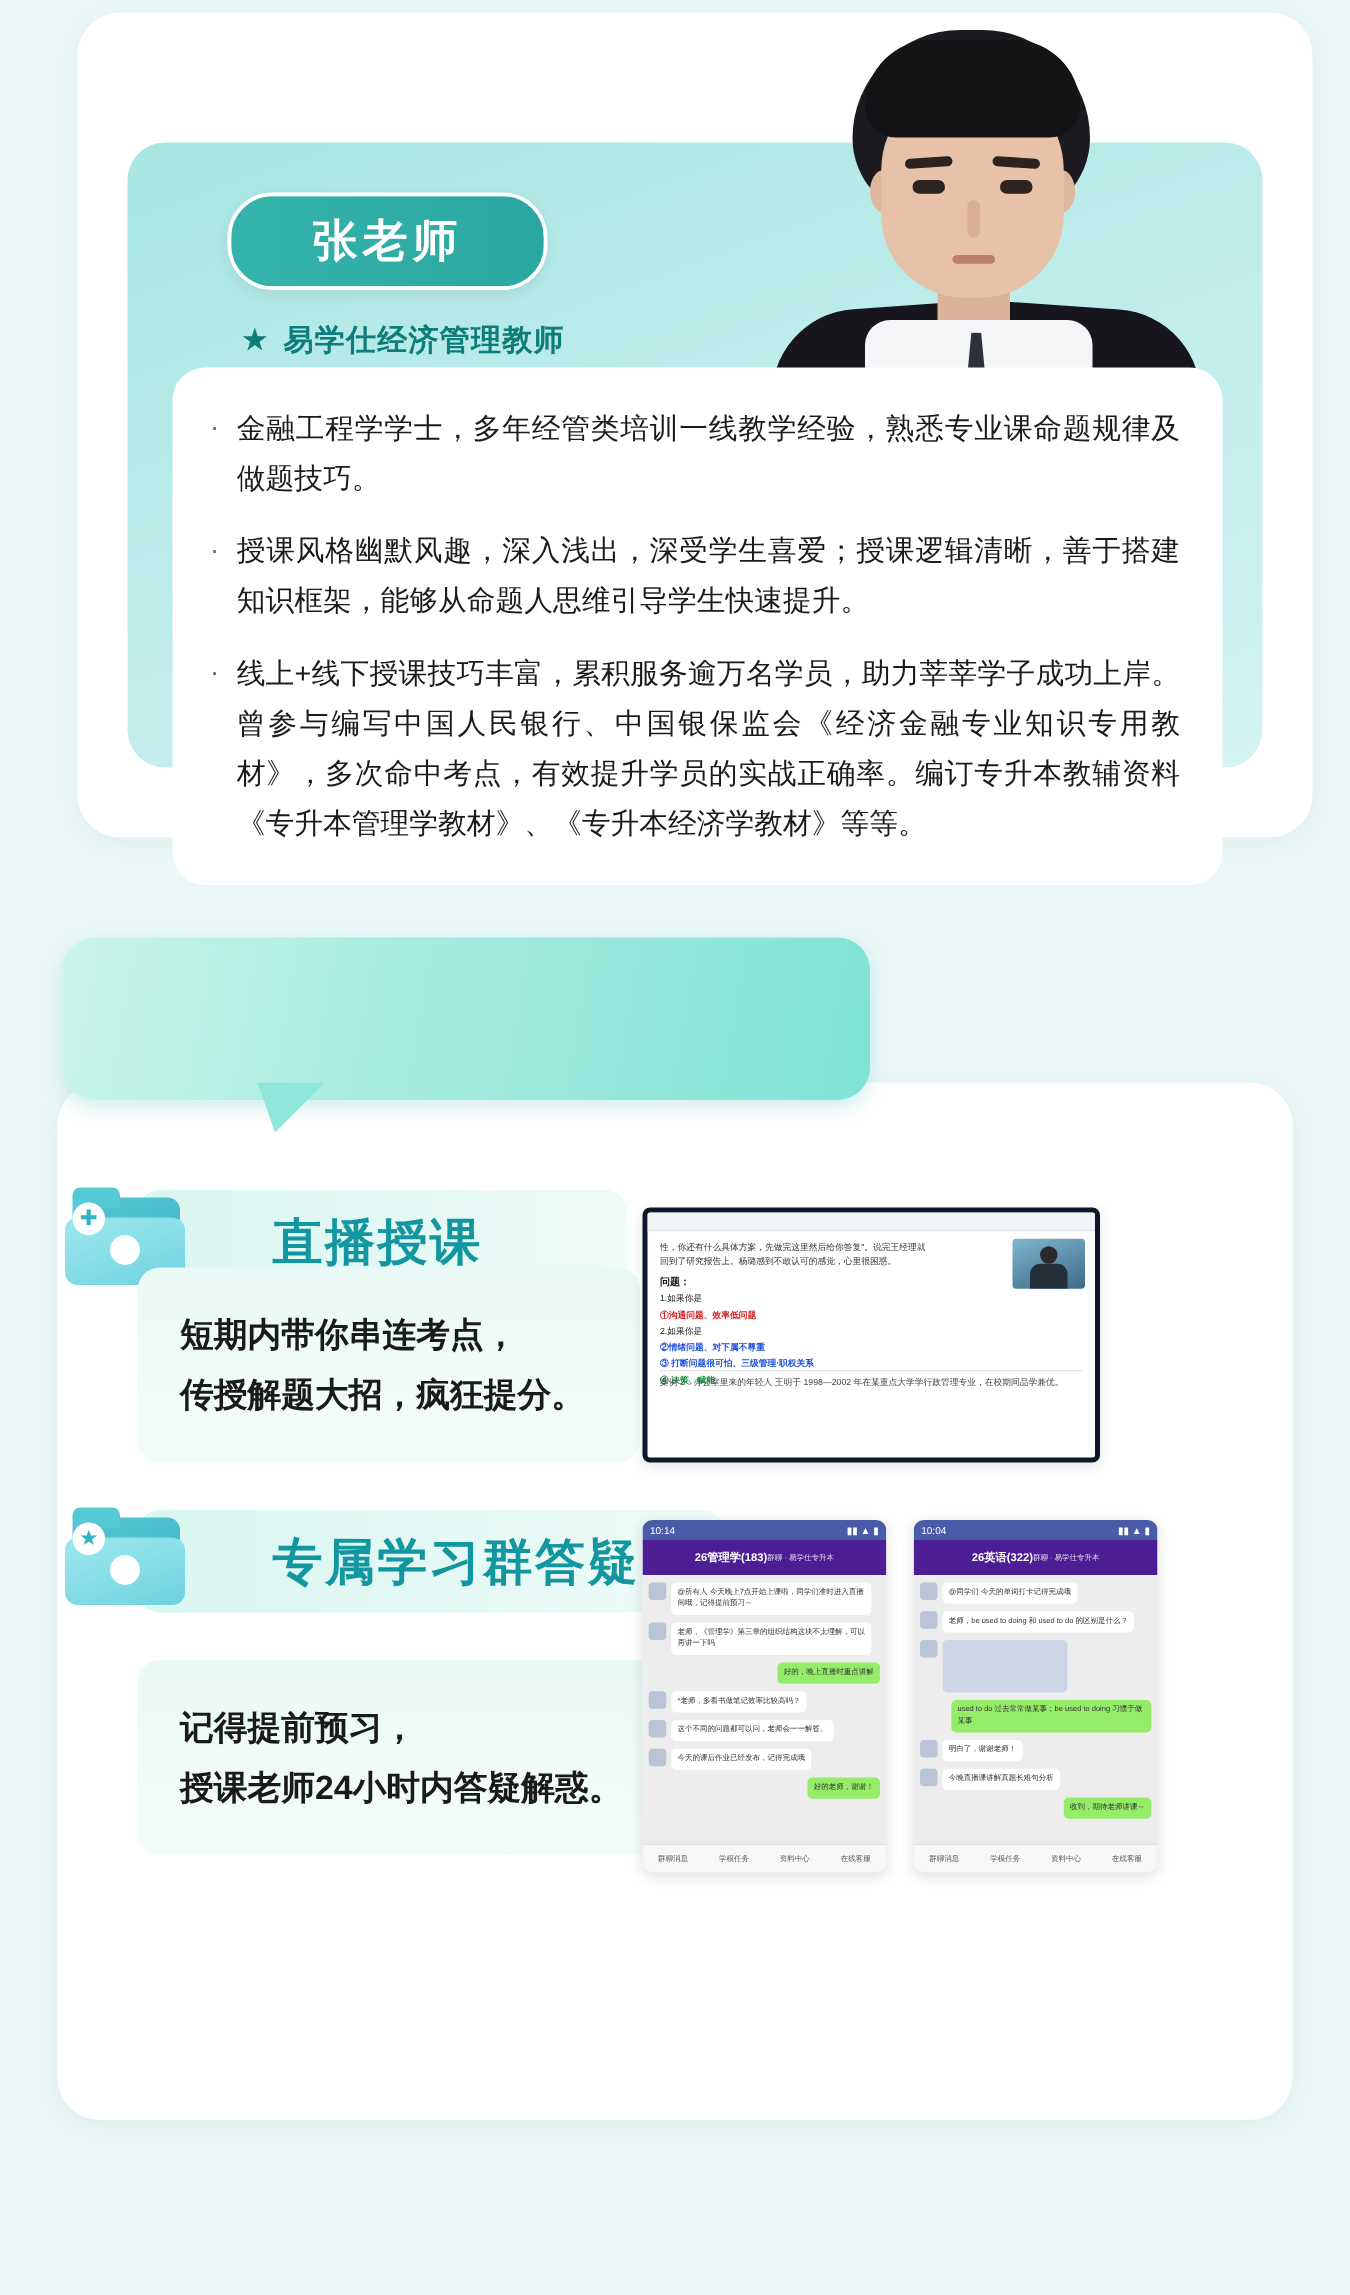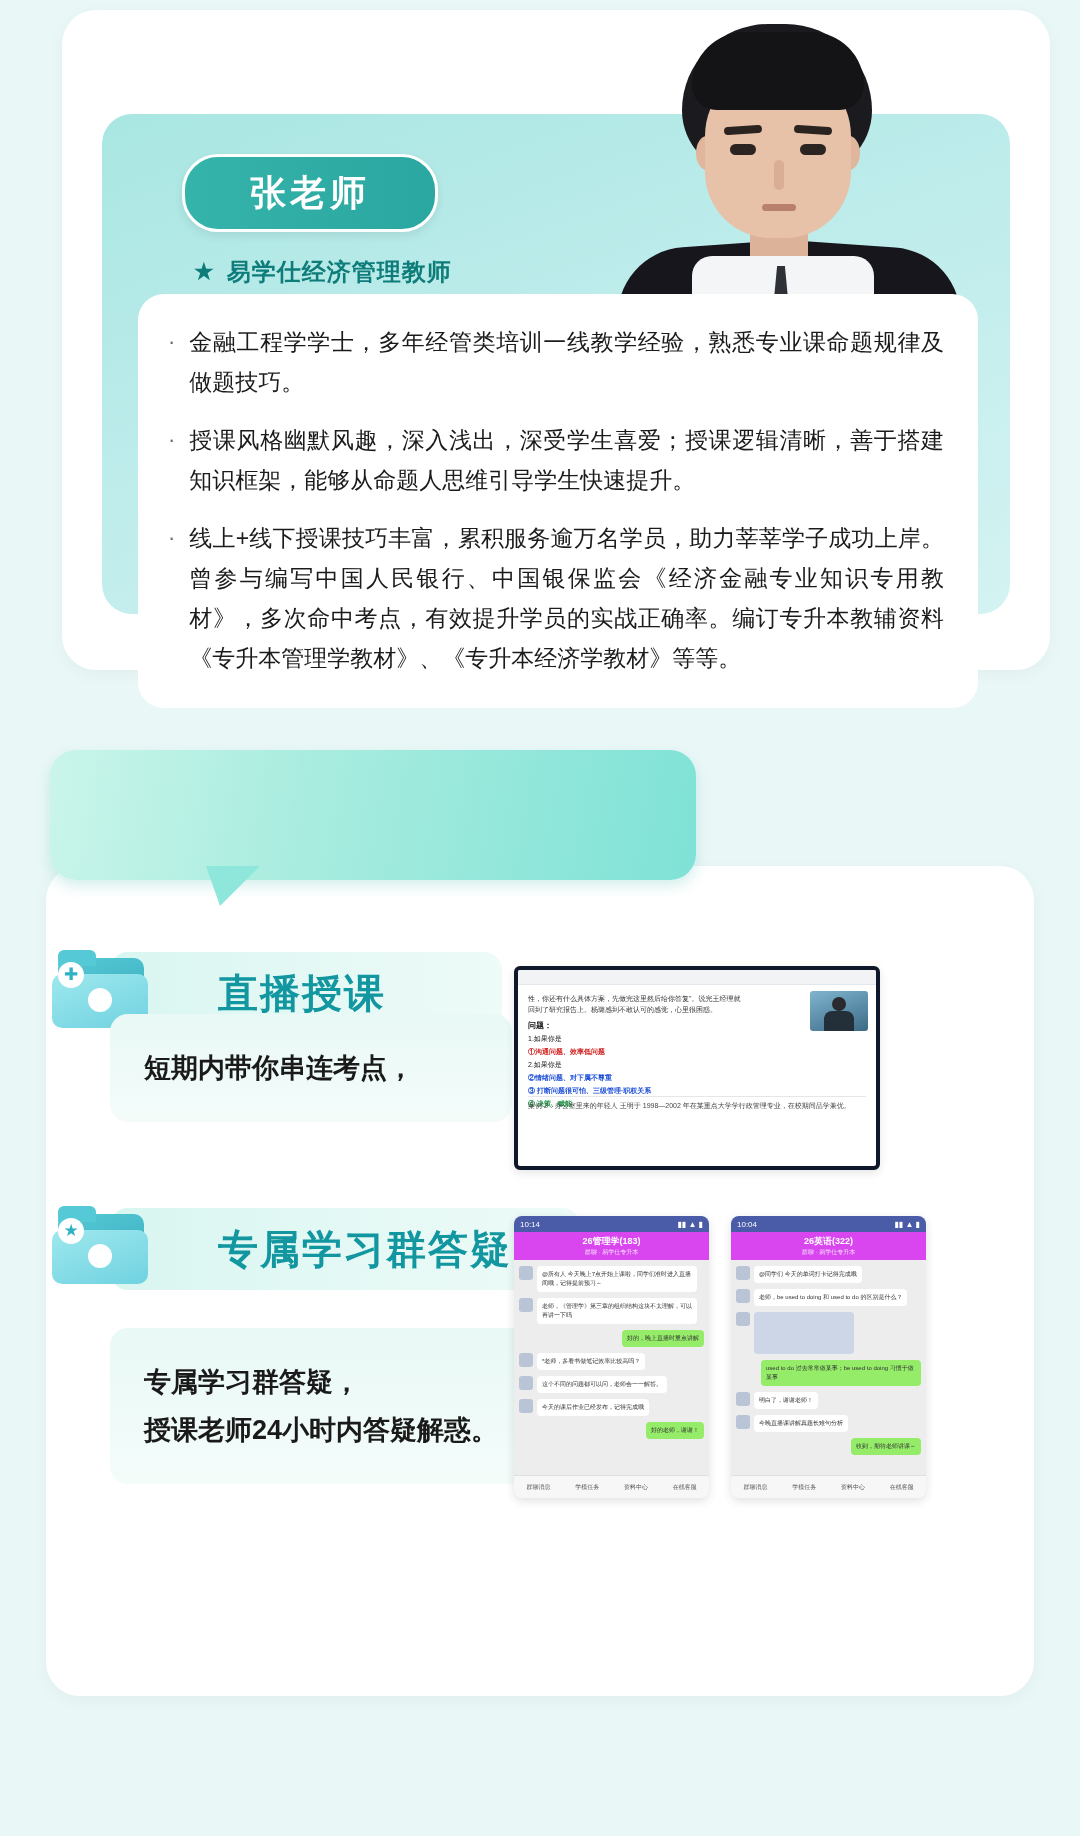--- a/index.html
+++ b/index.html
@@ -344,23 +344,23 @@
     box-shadow: 0 3px 10px rgba(0,0,0,0.12);
     overflow: hidden;
     position: relative;
   }
   .ph-status {
     height: 16px; background: #4a5ba8; color: #fff;
     font-size: 8px; display: flex; align-items: center; justify-content: space-between;
     padding: 0 6px;
   }
   .ph-nav {
-    height: 28px; background: #d946ef; color: #fff;
+    height: 28px; background: #4c1d95; color: #fff;
     display: flex; align-items: center; justify-content: center;
-    flex-direction: column;
+    flex-direction: row;
   }
   .ph-nav .t { font-size: 9px; font-weight: bold; }
   .ph-nav .s { font-size: 6px; opacity: .85; }
   .ph-chat { padding: 6px 5px; }
   .msg {
     display: flex; gap: 4px; margin-bottom: 6px;
   }
   .msg .av { width: 14px; height: 14px; border-radius: 3px; background: #b9c4d6; flex: 0 0 auto; }
   .msg .bub {
     background: #ffffff; border-radius: 4px; padding: 4px 5px;
@@ -445,20 +445,21 @@
   <div class="folder-icon">
     <div class="fi-back"></div>
     <div class="fi-tab"></div>
     <div class="fi-front"></div>
     <div class="fi-dot"></div>
     <div class="fi-badge">✚</div>
   </div>
 
   <div class="desc-box">
     <div class="desc-line">短期内带你串连考点，</div>
+    <div class="desc-line">传授解题大招，疯狂提分。</div>
   </div>
 
   <div class="shot-live">
     <div class="sl-bar"></div>
     <div class="sl-body">
       <div class="sl-cam">
         <div class="head"></div>
         <div class="body"></div>
       </div>
       <div class="sl-text">性，你还有什么具体方案，先做完这里然后给你答复"。说完王经理就</div>
@@ -484,21 +485,21 @@
   </div>
   <div class="folder-icon">
     <div class="fi-back"></div>
     <div class="fi-tab"></div>
     <div class="fi-front"></div>
     <div class="fi-dot"></div>
     <div class="fi-badge">★</div>
   </div>
 
   <div class="desc-box r2">
-    <div class="desc-line">专属学习群答疑，</div>
+    <div class="desc-line">记得提前预习，</div>
     <div class="desc-line">授课老师24小时内答疑解惑。</div>
   </div>
 
   <div class="phones">
 
     <div class="phone">
       <div class="ph-status">
         <span>10:14</span>
         <span>▮▮ ▲ ▮</span>
       </div>

